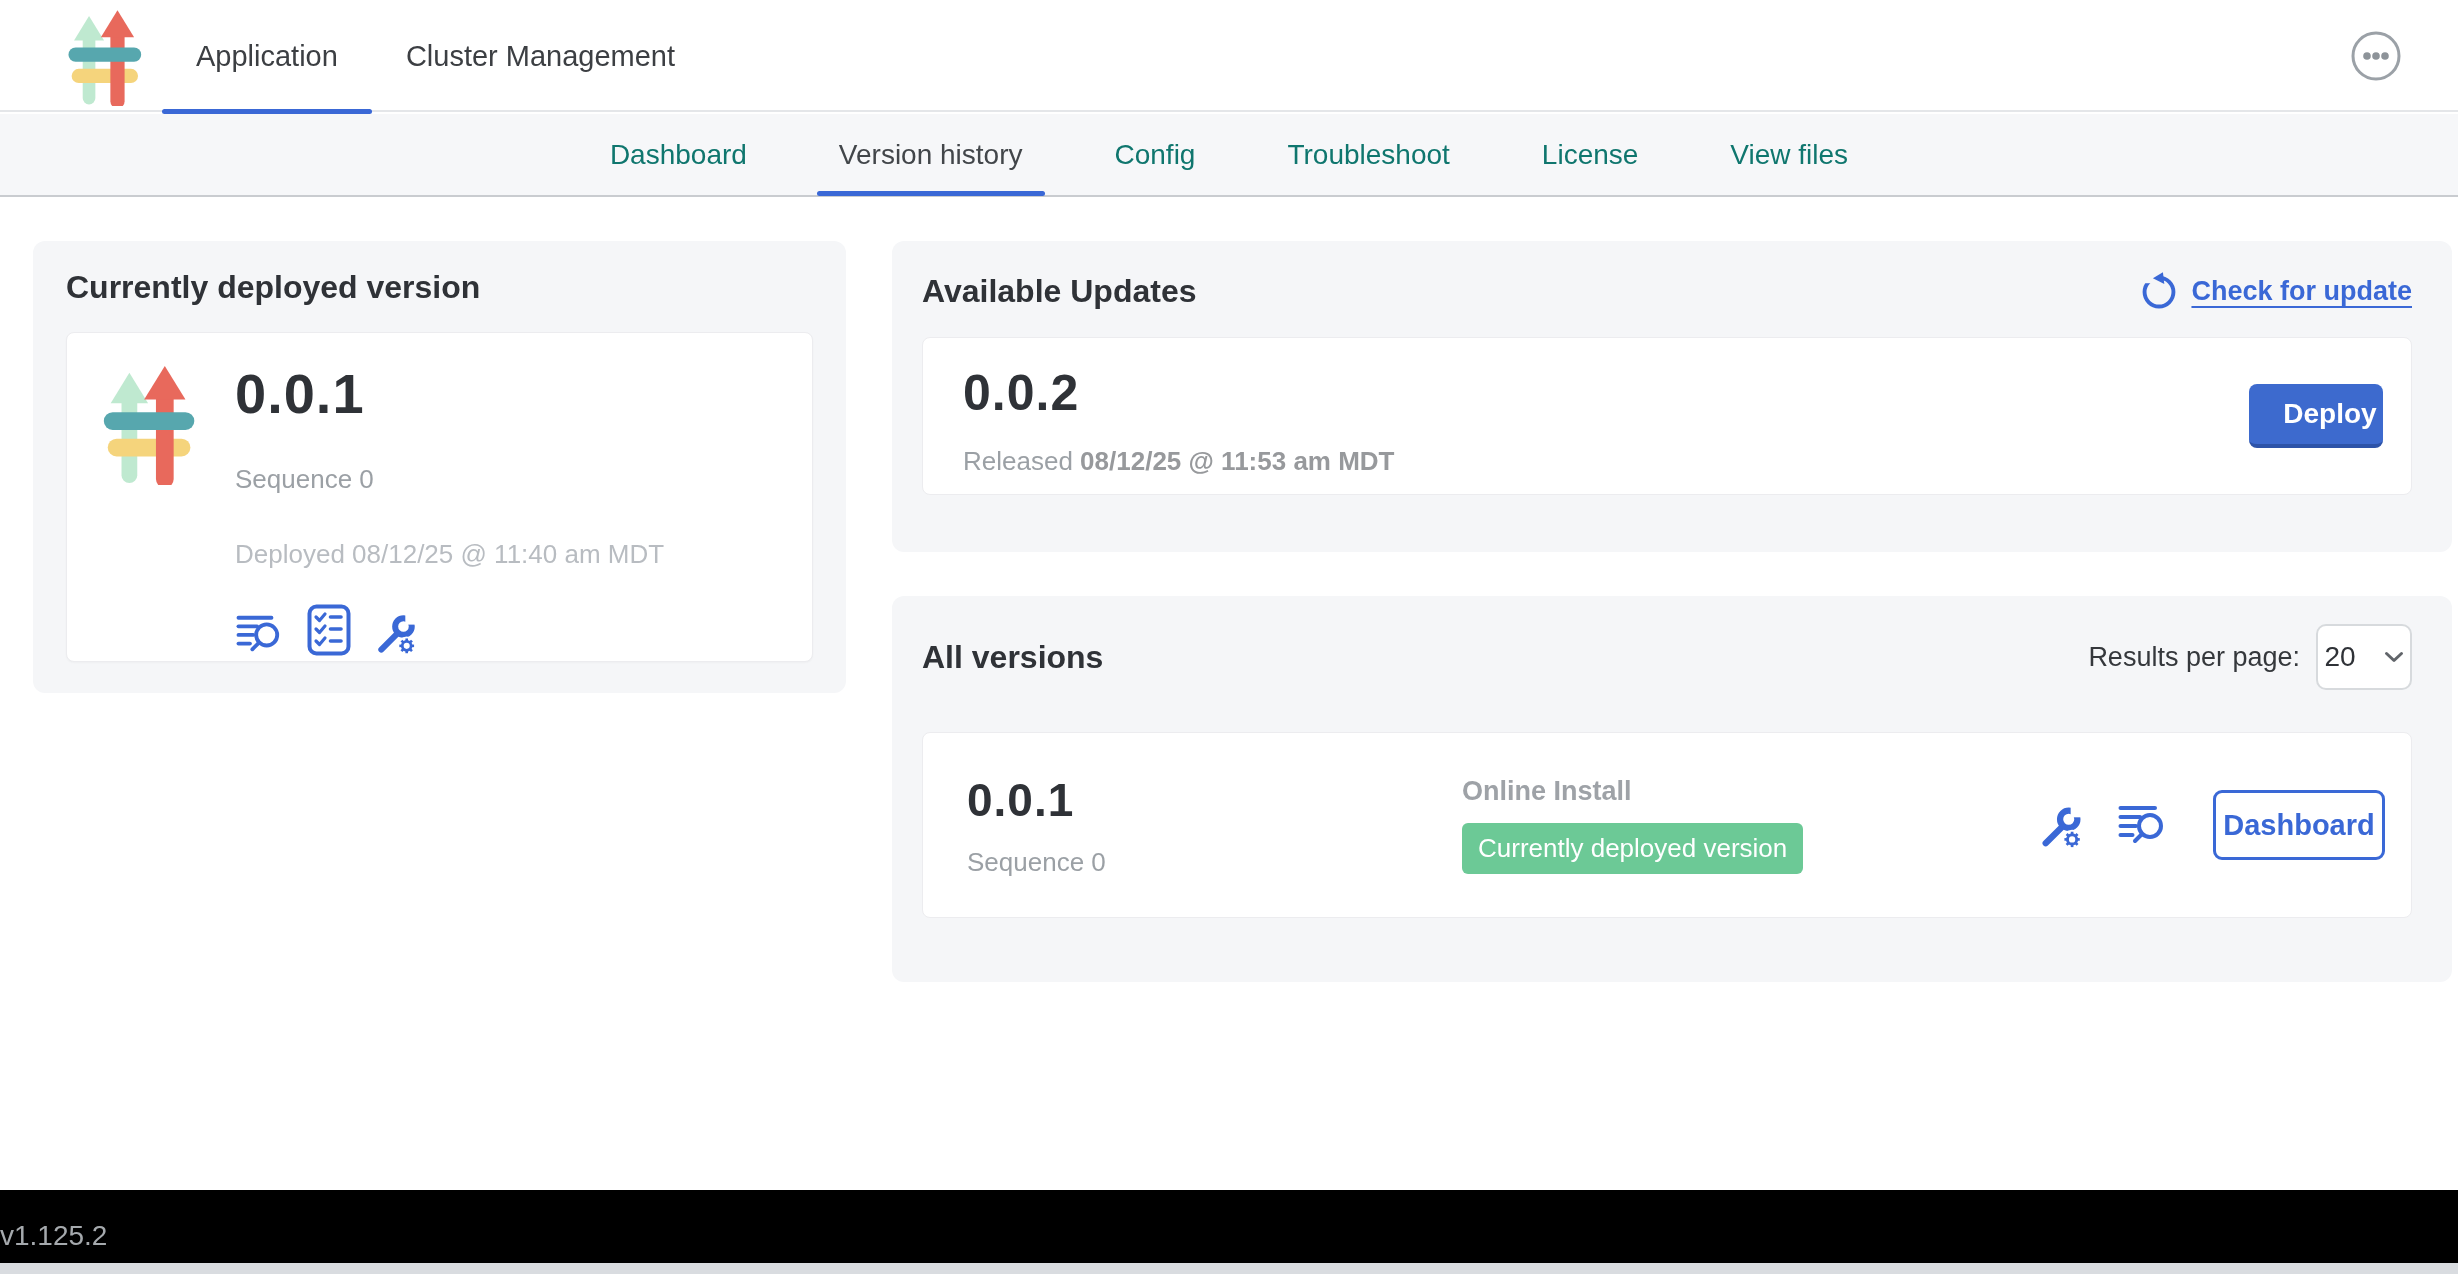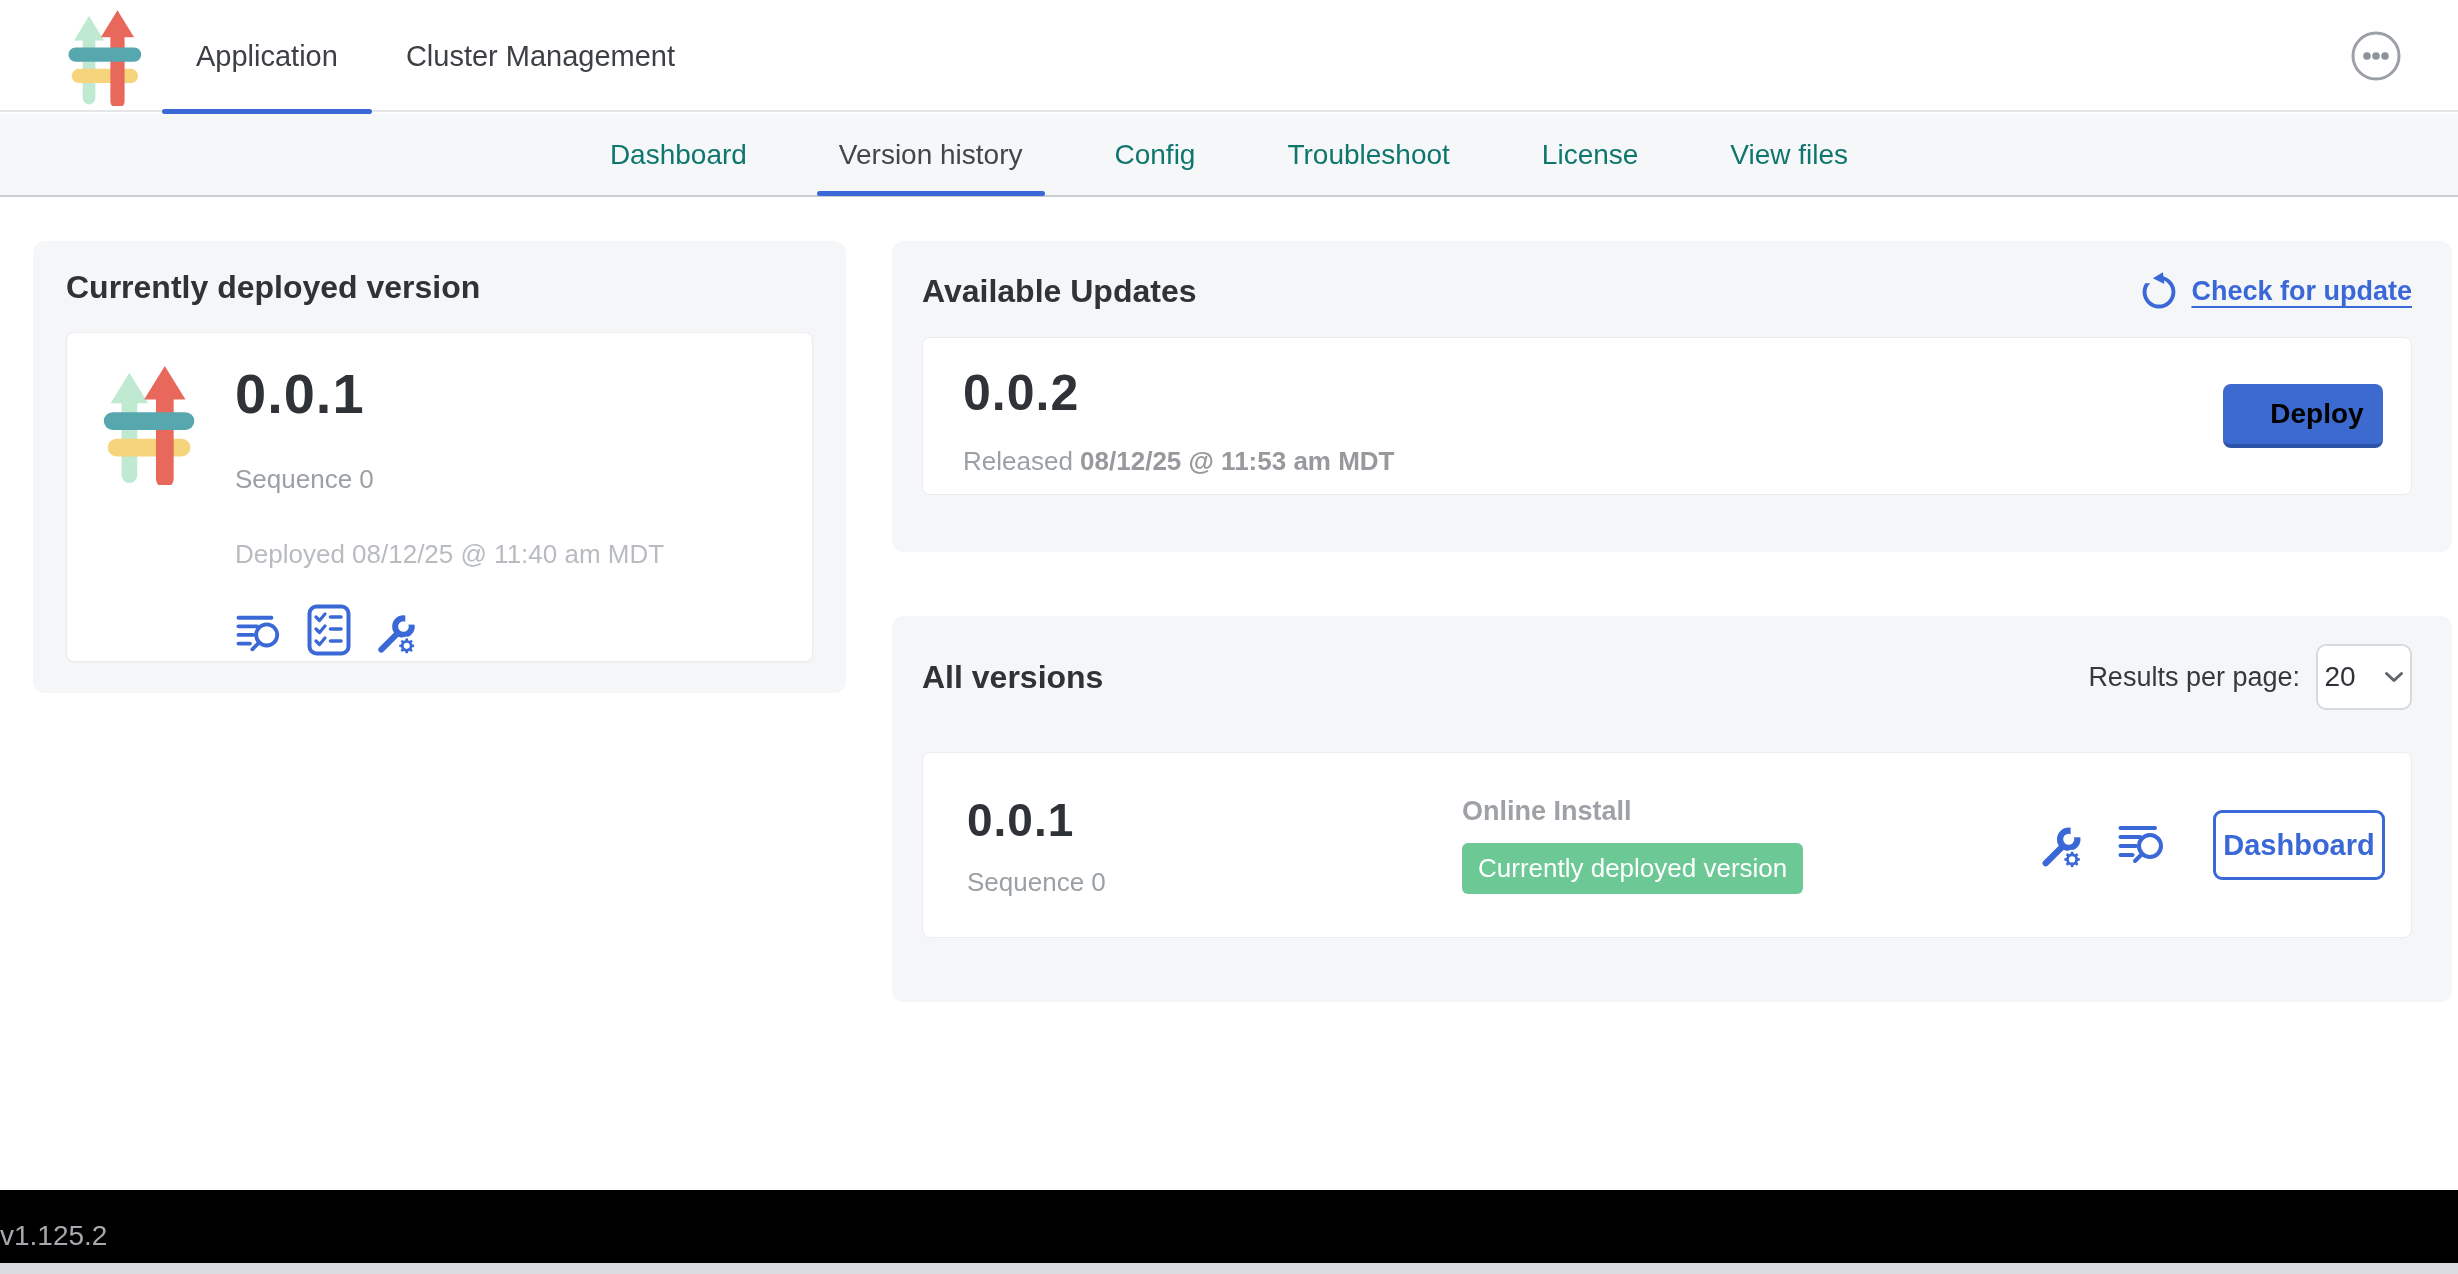--- a/index.html
+++ b/index.html
@@ -68,28 +68,28 @@
   }
   .update-card {
     position:relative; margin-top:26px; background:#fff; border:1px solid #ececef;
     border-radius:8px; height:158px; padding:26px 40px;
   }
   .ver-mid { font-size:50px; font-weight:700; color:#2f3237; letter-spacing:1px; }
   .released-line { font-size:26px; margin-top:24px; color:#9ba0a5; }
   .released-line b { color:#97999c; font-weight:700; }
   .deploy-btn {
     position:absolute; right:28px; top:50%; transform:translateY(-50%);
-    width:160px; height:64px; background:#3d6ace; border:none;
+    width:134px; height:64px; background:#3d6ace; border:none;
     border-bottom:4px solid #2d53a8; border-radius:8px;
-    color:#000000; font-size:28px; font-weight:700; cursor:pointer;
+    color:#ffffff; font-size:28px; font-weight:700; cursor:pointer;
     font-family:inherit;
     padding-left:28px;
   }
   
-  .panel-versions { left:892px; top:616px; width:1560px; height:386px; padding:28px 40px 0 30px; }
+  .panel-versions { left:892px; top:596px; width:1560px; height:386px; padding:28px 40px 0 30px; }
   .rpp { display:flex; align-items:center; gap:16px; }
   .rpp-label { font-size:27px; color:#35383c; }
   .rpp-select {
     width:96px; height:66px; background:#fff; border:2px solid #d7dadd; border-radius:10px;
     display:flex; align-items:center; justify-content:center; gap:28px; cursor:pointer;
   }
   .rpp-value { font-size:28px; color:#2f3237; }
   .version-row {
     margin-top:42px; background:#fff; border:1px solid #ececef; border-radius:8px;
     height:186px; display:flex; align-items:center; padding:0 26px 0 44px;

